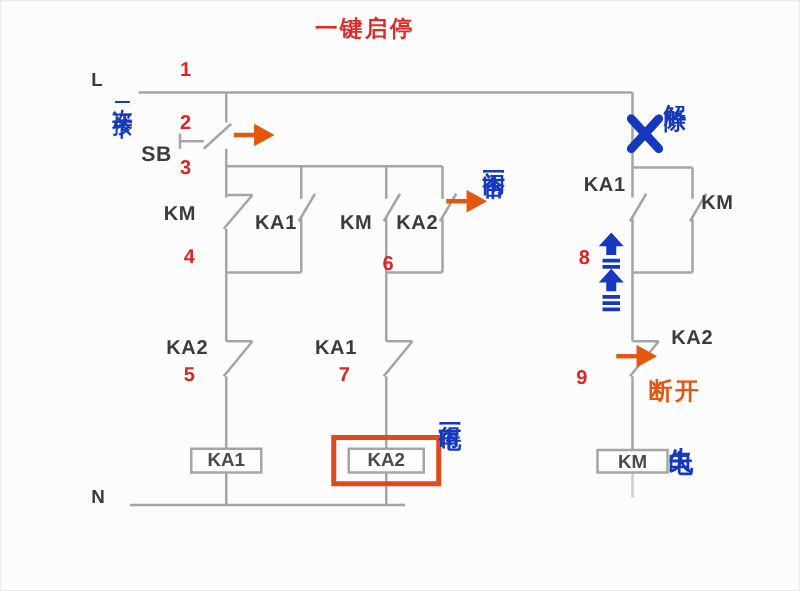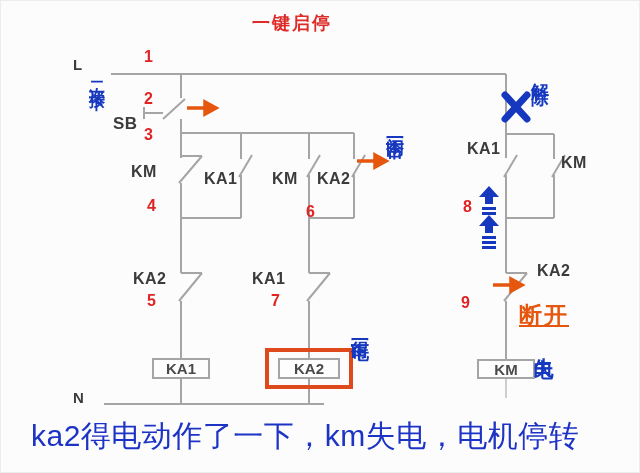--- a/index.html
+++ b/index.html
@@ -9,21 +9,21 @@
     font-family:"Liberation Sans","DejaVu Sans",sans-serif;
     padding-left:36px;
   }
   svg{position:absolute;left:0;top:0;}
   .abs{position:absolute;white-space:nowrap;}
   .lbl{color:#3b3b3b;font-weight:bold;font-size:16px;letter-spacing:.5px;}
   .num{color:#e02424;font-weight:bold;font-size:16px;}
   .title{color:#dd2b28;font-weight:bold;font-size:18px;letter-spacing:2px;}
   .bluev{color:#1638bf;font-weight:bold;font-size:18px;
          writing-mode:vertical-rl;text-orientation:upright;letter-spacing:5px;}
-  .orangetxt{color:#e5570e;font-weight:bold;font-size:23px;letter-spacing:2px;text-decoration:underline;}
+  .orangetxt{color:#e5570e;font-weight:bold;font-size:19px;letter-spacing:2px;}
   .coil-lbl{position:absolute;text-align:center;color:#4a4a4a;font-weight:bold;font-size:15px;}
   .caption{color:#1c33c5;font-size:30px;letter-spacing:0.5px;}
 </style>
 </head>
 <body>
 
 <div id="stage">
 
   <svg width="640" height="473" viewBox="0 0 640 473">
     <g stroke="#a5a5a5" stroke-width="2" fill="none">
@@ -92,21 +92,20 @@
       <g>
         <polygon points="488,214 478,225 484,225 484,232 492,232 492,225 498,225"></polygon>
         <rect x="481" y="235" width="14" height="3"></rect>
         <rect x="481" y="240" width="14" height="3"></rect>
         <rect x="481" y="245" width="14" height="3"></rect>
       </g>
     </g>
   </svg>
 
   <div class="abs title" style="left:251px;top:10px;">一键启停</div>
-  <div class="abs caption" style="left:30px;top:415px;">ka2得电动作了一下，km失电，电机停转</div>
 
   <div class="abs lbl" style="left:72px;top:55px;font-size:15px;">L</div>
   <div class="abs lbl" style="left:72px;top:388px;font-size:15px;">N</div>
 
   <div class="abs num" style="left:143px;top:47px;">1</div>
   <div class="abs num" style="left:143px;top:89px;">2</div>
   <div class="abs num" style="left:143px;top:125px;">3</div>
   <div class="abs num" style="left:146px;top:196px;">4</div>
   <div class="abs num" style="left:146px;top:291px;">5</div>
   <div class="abs num" style="left:305px;top:202px;">6</div>

